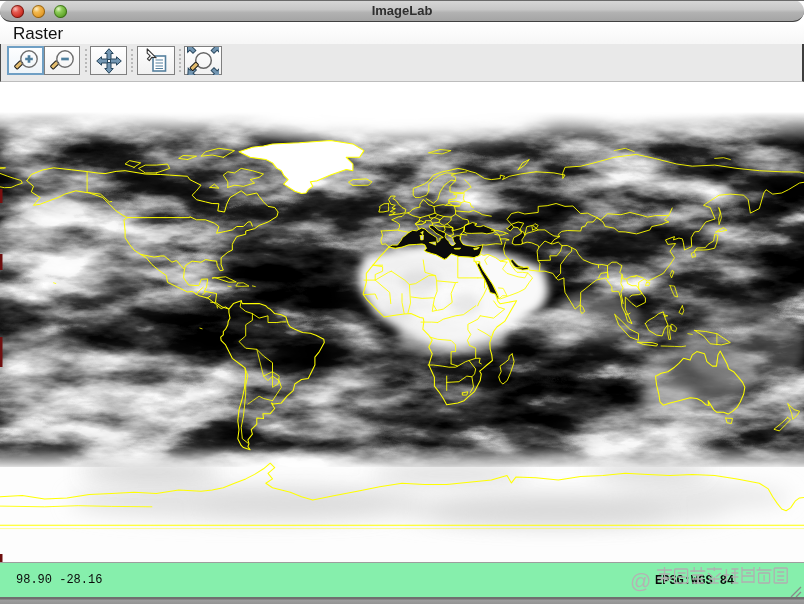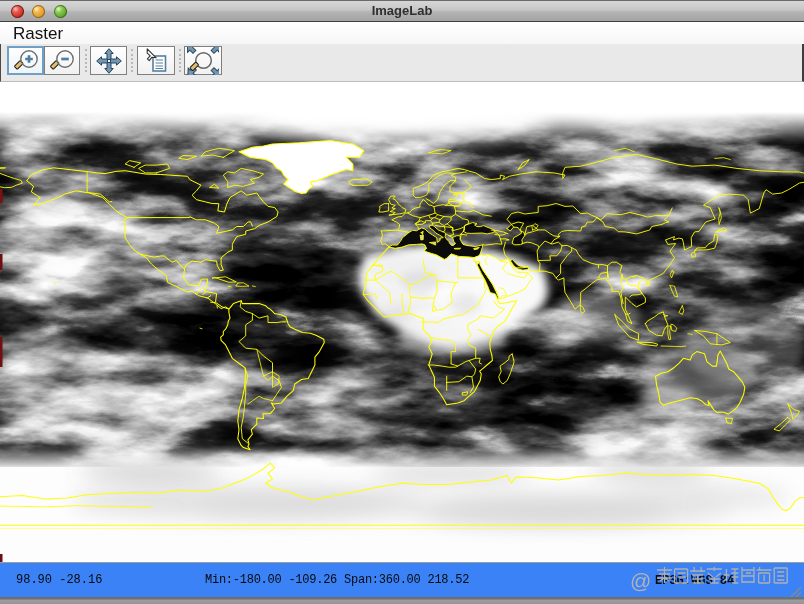--- a/index.html
+++ b/index.html
@@ -1,19 +1,19 @@
 <!DOCTYPE html>
 <html><head><meta charset="utf-8"><style>
 *{margin:0;padding:0;box-sizing:border-box;}
 html,body{width:804px;height:604px;overflow:hidden;background:#fff;font-family:"Liberation Sans",sans-serif;}
 #win{position:absolute;left:0;top:0;width:804px;height:604px;}
 
 #titlebar{position:absolute;left:0;top:0;width:804px;height:22px;
 background:linear-gradient(#d8d8d8,#c7c7c7 45%,#b2b2b2 60%,#a4a4a4);
-border-bottom:1px solid #404040;}
+border-bottom:1px solid #404040;border-radius:11px;}
 #titlebar:before{content:"";position:absolute;left:0;top:0;width:804px;height:1px;background:#6a6a6a;}
 #titlebar .tt{position:absolute;left:0;right:0;top:3px;text-align:center;font-size:13px;font-weight:bold;color:#2f2f2f;}
 .light{position:absolute;top:5px;width:13px;height:13px;border-radius:50%;}
 #lr{left:11px;background:radial-gradient(circle at 4.5px 4px,#f6beb8 0%,#e65a50 28%,#cd3227 62%,#7c150d 100%);box-shadow:inset 0 0 0 1px rgba(80,10,5,0.65);}
 #ly{left:32px;background:radial-gradient(circle at 4.5px 4px,#fdeec5 0%,#f2b84e 28%,#e59d2c 62%,#8a5a0c 100%);box-shadow:inset 0 0 0 1px rgba(110,70,8,0.65);}
 #lg{left:54px;background:radial-gradient(circle at 4.5px 4px,#e2f5c4 0%,#8ccb57 28%,#64a92e 62%,#336a10 100%);box-shadow:inset 0 0 0 1px rgba(40,85,10,0.65);}
 
 #menurow{position:absolute;left:0;top:23px;width:804px;height:28px;background:linear-gradient(#ffffff,#f4f4f4);border-bottom:1px solid #5a5a5a;}
 #menurow span{position:absolute;left:13px;top:1px;font-size:17px;color:#111;}
 
@@ -24,21 +24,21 @@
 #b2{left:43px;width:36px;}
 #b3{left:89px;width:37px;}
 #b4{left:136px;width:38px;}
 #b5{left:183px;width:38px;}
 .sep{position:absolute;top:5px;height:23px;width:0;border-left:2px dotted #b9b9b9;}
 #s1{left:84px;}#s2{left:130px;}#s3{left:178px;}
 .tbtn svg{position:absolute;left:50%;top:50%;transform:translate(-50%,-50%);}
 
 #canvas{position:absolute;left:0;top:82px;width:804px;height:480px;background:#ffffff;}
 
-#status{position:absolute;left:0;top:562px;width:804px;height:36px;background:#3b82f6;border-top:1px solid #9e9e9e;font-family:"Liberation Mono",monospace;font-size:12px;color:#0a0a0a;}
+#status{position:absolute;left:0;top:562px;width:804px;height:36px;background:#86efac;border-top:1px solid #9e9e9e;font-family:"Liberation Mono",monospace;font-size:12px;color:#0a0a0a;}
 #status .t1{position:absolute;left:16px;top:10px;}
 #status .t2{position:absolute;left:205px;top:10px;letter-spacing:-0.25px;}
 #status .t3{position:absolute;left:655px;top:11px;font-weight:bold;}
 #grip{position:absolute;right:1px;top:586px;}
 #wm{position:absolute;left:630px;top:564px;}
 #bottombar{position:absolute;left:0;top:597px;width:804px;height:7px;background:linear-gradient(#6f6f6f 0,#6f6f6f 2px,#9e9e9e 3px,#949494 100%);}
 </style></head>
 <body>
 <div id="win">
  <div id="titlebar">
@@ -426,21 +426,20 @@
 <path d="M0.0 91.4 L7.8 94.3 L14.5 96.5 L21.2 98.5 L22.3 101.2 L16.8 103.0 L11.2 105.4 L4.5 105.7 L0.0 104.8" fill="none" stroke="#ffff00" stroke-width="0.9" stroke-linejoin="round" stroke-linecap="round"></path>
 <path d="M0.0 85.3 L5.6 85.8 L2.2 86.7 L0.0 86.4" fill="none" stroke="#ffff00" stroke-width="0.8" stroke-linejoin="round" stroke-linecap="round"></path>
 <path d="M428.8 70.8 L440.0 67.5 L451.1 68.6 L442.2 71.9 L428.8 70.8 Z" fill="none" stroke="#ffff00" stroke-width="0.8" stroke-linejoin="round" stroke-linecap="round"></path>
 <path d="M518.1 87.6 L524.8 83.1 L529.3 77.5 L522.6 80.9 L518.1 87.6" fill="none" stroke="#ffff00" stroke-width="0.9" stroke-linejoin="round" stroke-linecap="round"></path>
 <path d="M614.2 68.6 L625.3 66.3 L634.3 69.7" fill="none" stroke="#ffff00" stroke-width="0.8" stroke-linejoin="round" stroke-linecap="round"></path>
 <path d="M714.7 76.4 L723.6 75.7 L730.3 77.5" fill="none" stroke="#ffff00" stroke-width="0.8" stroke-linejoin="round" stroke-linecap="round"></path>
 </g>
 </svg></div>
  <div id="status">
    <span class="t1">98.90 -28.16</span>
-   <span class="t2">Min:-180.00 -109.26 Span:360.00 218.52</span>
    <span class="t3">EPSG:WGS 84</span>
  </div>
  <svg id="wm" width="170" height="30" viewBox="0 0 170 30">
       <text x="0" y="24" font-size="21" fill="#b3b3b3" font-family="Liberation Sans">@</text>
       <g transform="translate(27.0,3)" stroke="#b0b0b0" stroke-width="1.3" fill="none">
         <path d="M0 3 h15 M2 7 h11 M0 11 h15 M7.5 0 v16 M3 14 l4 -3 M12 14 l-4 -3"></path>
       </g>
       <g transform="translate(43.6,3)" stroke="#b0b0b0" stroke-width="1.3" fill="none">
         <path d="M1 2 h13 M1 2 v14 M14 2 v14 M1 16 h13 M4 6 h8 M4 10 h8"></path>
       </g>

